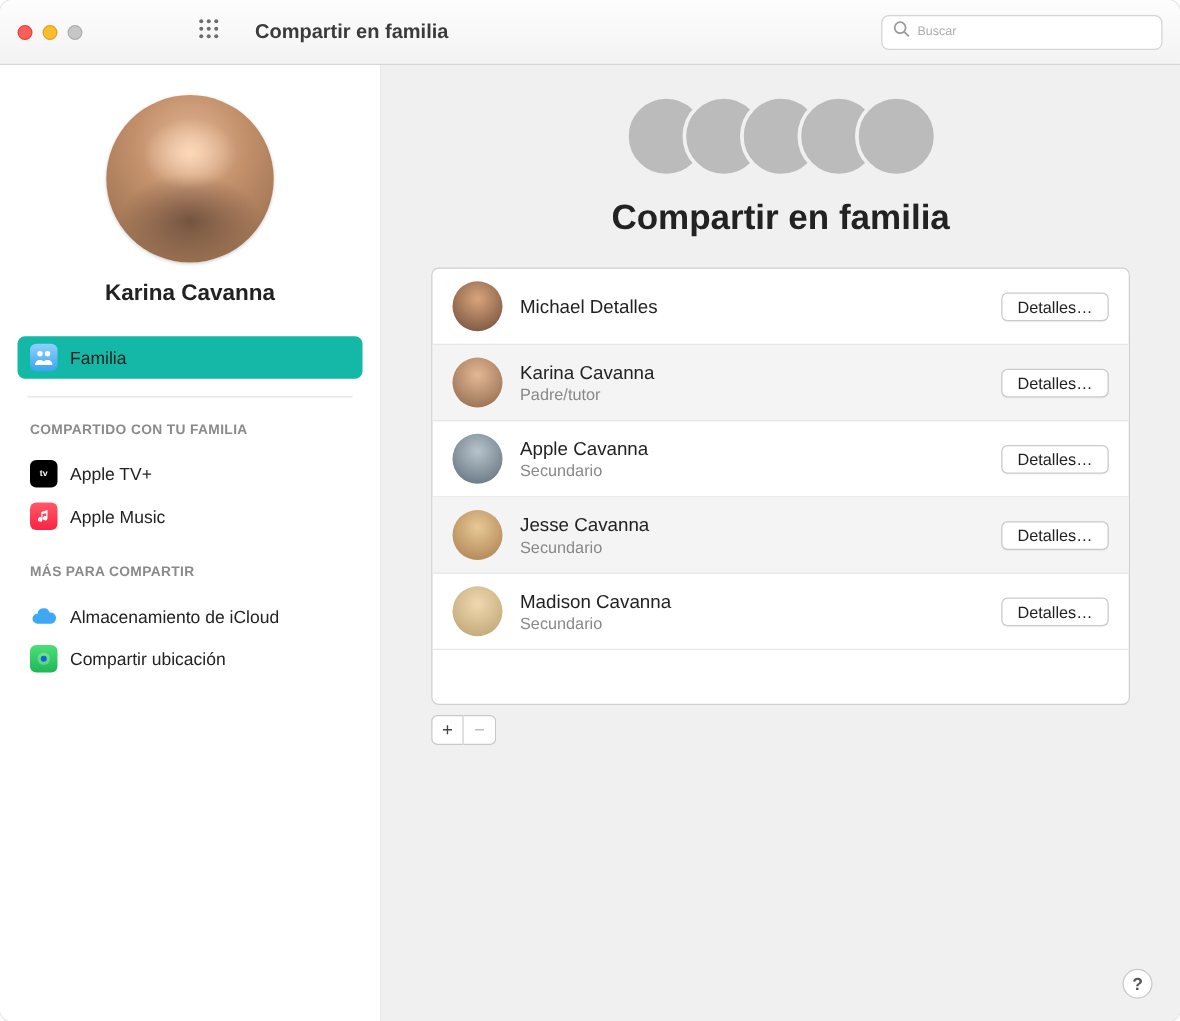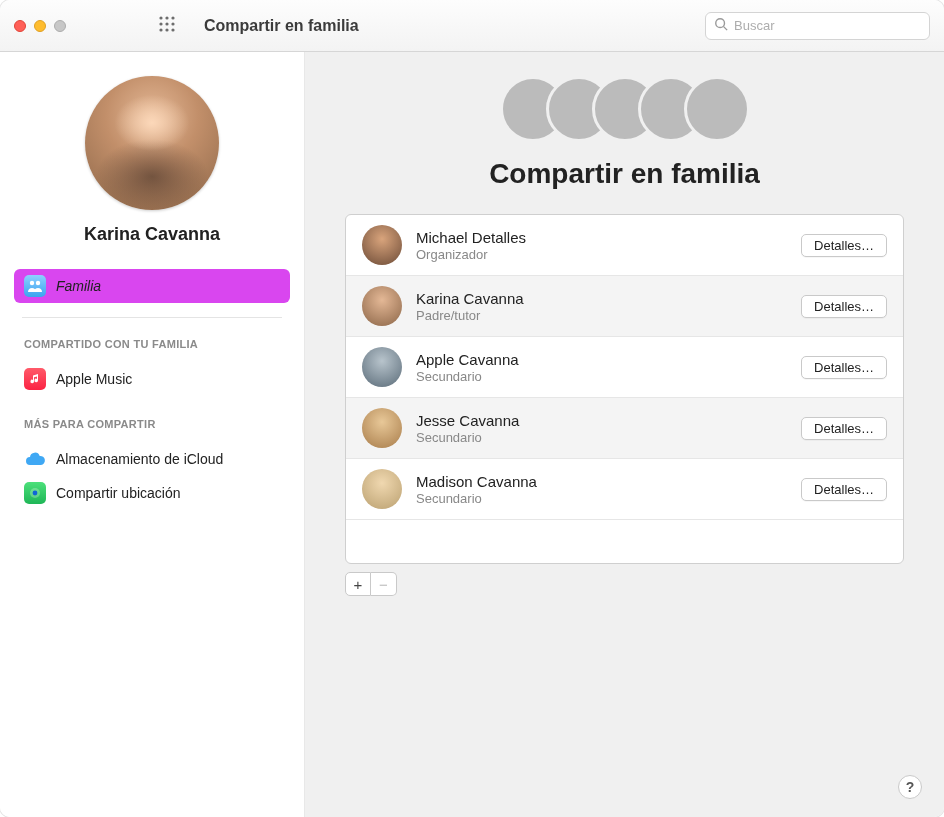--- a/index.html
+++ b/index.html
@@ -35,21 +35,21 @@
       width: 225px; height: 28px;
       background: #fff;
       border: 1px solid #d4d4d4;
       border-radius: 6px;
       display: flex; align-items: center;
       padding: 0 8px; gap: 6px;
     }
     .search-box svg { width: 14px; height: 14px; }
     .search-box input {
       border: none; outline: none; flex: 1;
-      font-size: 13px; color: #0369a1; background: transparent;
+      font-size: 10px; color: #0369a1; background: transparent;
     }
     .search-box input::placeholder { color: #adadad; }
     
     .content { display: flex; height: calc(100% - 52px); }
     .sidebar {
       width: 305px;
       background: #fff;
       border-right: 1px solid #e8e8e8;
       padding: 24px 0 0 0;
       display: flex; flex-direction: column;
@@ -72,21 +72,21 @@
     .profile-name { font-size: 18px; font-weight: 700; color: #222; }
     .profile-email { font-size: 13px; color: #444; margin-top: 2px; }
     .sidebar-section { padding: 8px 14px; }
     .sidebar-item {
       display: flex; align-items: center; gap: 10px;
       padding: 6px 10px;
       border-radius: 6px;
       font-size: 14px; color: #222;
       cursor: default;
     }
-    .sidebar-item.selected { background: #d946ef; font-style: italic; }
+    .sidebar-item.selected { background: #14b8a6; }
     .sidebar-item .icon {
       width: 22px; height: 22px;
       display: flex; align-items: center; justify-content: center;
       border-radius: 5px;
       flex-shrink: 0;
     }
     .sidebar-divider { height: 1px; background: #e4e4e4; margin: 6px 22px; }
     .sidebar-header {
       font-size: 11px; font-weight: 600;
       color: #8a8a8a; letter-spacing: 0.3px;
@@ -238,20 +238,24 @@
             </svg>
         </span>
         <span>Familia</span>
       </div>
     </div>
     <div class="sidebar-divider"></div>
 
     <div class="sidebar-header">Compartido con tu familia</div>
     <div class="sidebar-section">
       <div class="sidebar-item">
+        <span class="icon ic-atv">tv</span>
+        <span>Apple TV+</span>
+      </div>
+      <div class="sidebar-item">
         <span class="icon ic-music">
           <svg width="12" height="12" viewBox="0 0 12 12" fill="#fff">
               <path d="M9 1v6.5a1.8 1.8 0 1 1-1-1.6V3.5L5 4.2v4.3a1.8 1.8 0 1 1-1-1.6V2.5z"></path>
             </svg>
         </span>
         <span>Apple Music</span>
       </div>
     </div>
 
     <div class="sidebar-header">Más para compartir</div>
@@ -284,21 +288,20 @@
       <div class="av av4"></div>
       <div class="av av5"></div>
     </div>
     <div class="main-title">Compartir en familia</div>
 
     <div class="member-list">
       <div class="member-row">
         <div class="mav av1"></div>
         <div class="member-info">
           <div class="member-name">Michael Detalles</div>
-          <div class="member-role">Organizador</div>
         </div>
         <button class="details-btn">Detalles…</button>
       </div>
       <div class="member-row">
         <div class="mav av2"></div>
         <div class="member-info">
           <div class="member-name">Karina Cavanna</div>
           <div class="member-role">Padre/tutor</div>
         </div>
         <button class="details-btn">Detalles…</button>

